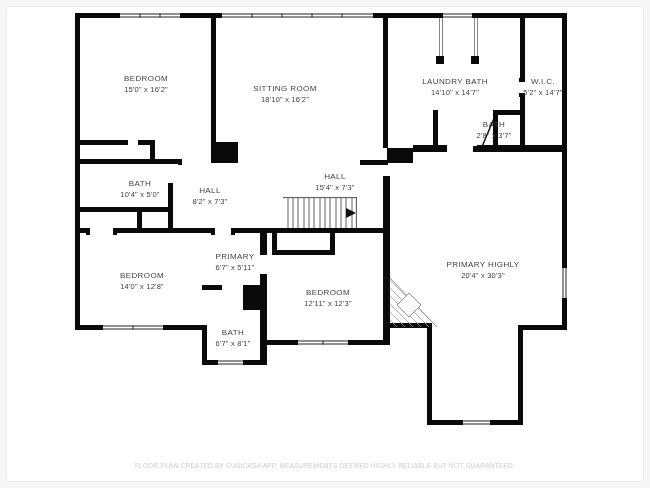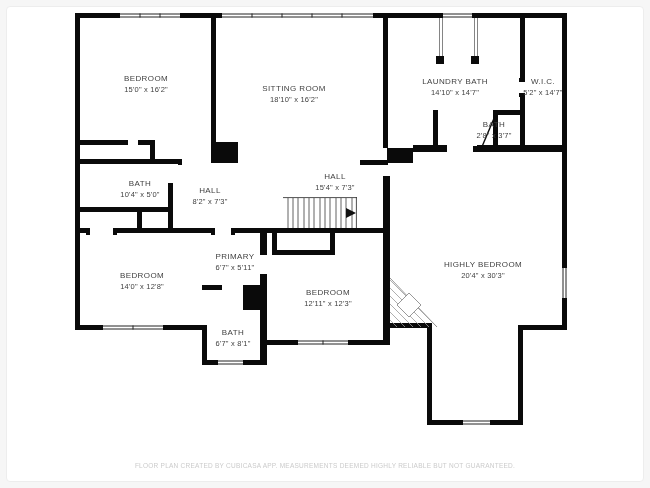--- a/index.html
+++ b/index.html
@@ -170,21 +170,21 @@
     <g>
       <path d="M481 149L495 116" stroke="#0a0a0a" stroke-width="1.4" fill="none"></path>
     </g>
   </svg>
 
   <div id="room-labels">
       <div class="room-label" style="left: 146px; top: 84px;">
         <span class="room-name">BEDROOM</span>
         <span class="room-dims">15'0" x 16'2"</span>
       </div>
-      <div class="room-label" style="left: 294px; top: 94px;">
+      <div class="room-label" style="left: 285px; top: 94px;">
         <span class="room-name">SITTING ROOM</span>
         <span class="room-dims">18'10" x 16'2"</span>
       </div>
       <div class="room-label" style="left: 455px; top: 87px;">
         <span class="room-name">LAUNDRY BATH</span>
         <span class="room-dims">14'10" x 14'7"</span>
       </div>
       <div class="room-label" style="left: 543px; top: 87px;">
         <span class="room-name">W.I.C.</span>
         <span class="room-dims">5'2" x 14'7"</span>
@@ -215,19 +215,19 @@
       </div>
       <div class="room-label" style="left: 233px; top: 338px;">
         <span class="room-name">BATH</span>
         <span class="room-dims">6'7" x 8'1"</span>
       </div>
       <div class="room-label" style="left: 328px; top: 298px;">
         <span class="room-name">BEDROOM</span>
         <span class="room-dims">12'11" x 12'3"</span>
       </div>
       <div class="room-label" style="left: 483px; top: 270px;">
-        <span class="room-name">HIGHLY BEDROOM</span>
+        <span class="room-name">PRIMARY HIGHLY</span>
         <span class="room-dims">20'4" x 30'3"</span>
       </div>
     </div>
 
   <div class="footer-note">FLOOR PLAN CREATED BY CUBICASA APP. MEASUREMENTS DEEMED HIGHLY RELIABLE BUT NOT GUARANTEED.</div>
 </div>
 
 </body></html>

